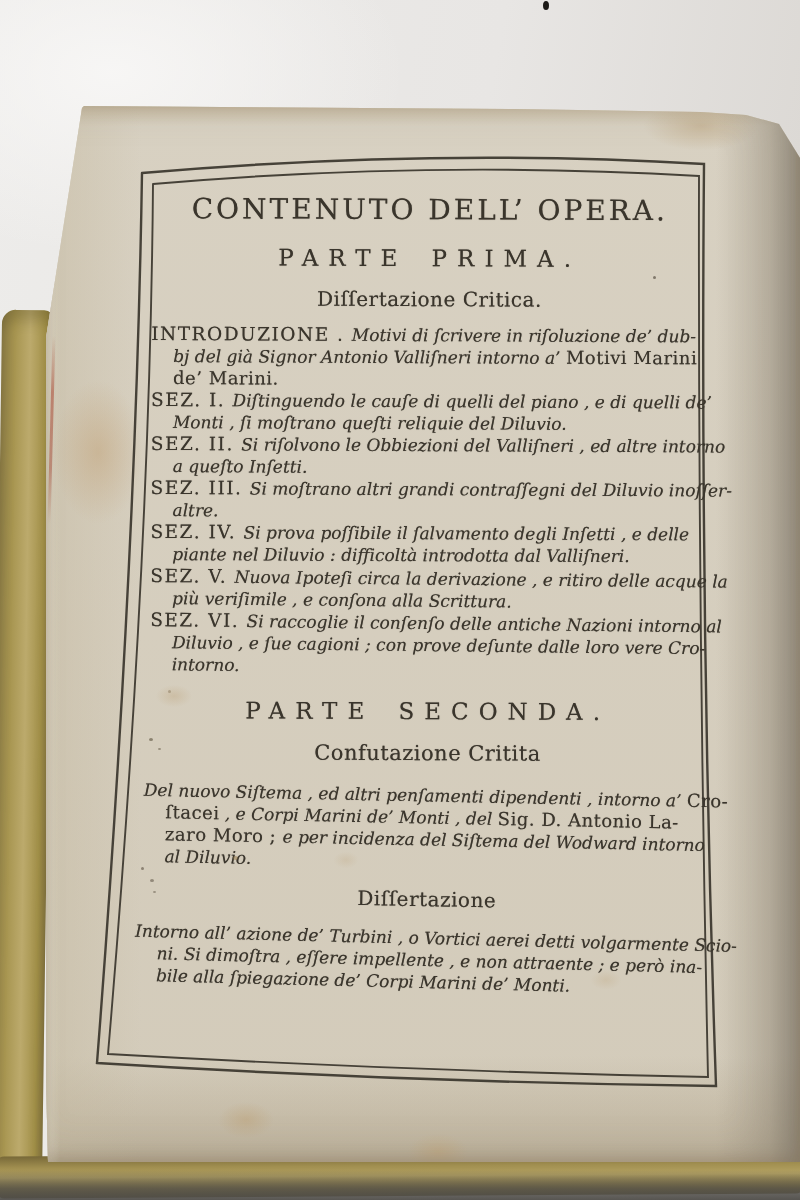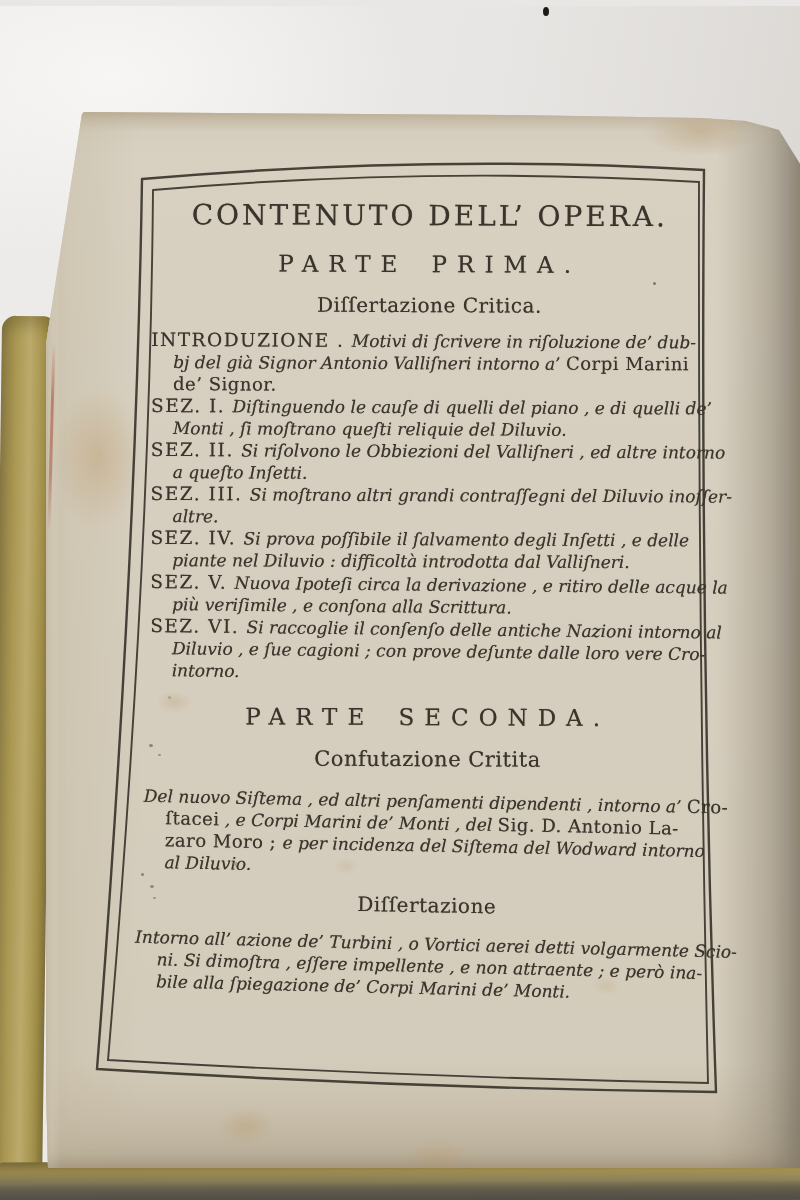--- a/index.html
+++ b/index.html
@@ -7,21 +7,21 @@
     --cover:#ac9a5a; --shadow:#4e4c48;
   }
   html,body{margin:0;padding:0;}
   body{width:800px;height:1200px;position:relative;overflow:hidden;
        font-family:"DejaVu Serif","Liberation Serif",serif;background:var(--bg);}
 
   .photo{position:absolute;inset:0;
     background:
       radial-gradient(420px 260px at 14% 6%, rgba(248,247,246,.9), rgba(248,247,246,0) 70%),
       radial-gradient(300px 180px at 2% 98%, rgba(238,236,233,.8), rgba(238,236,233,0) 70%),
-      linear-gradient(100deg,#edecea 0%,#e8e6e4 50%,#dcd9d5 82%,#cbc8c4 100%); margin-top: 6px;}
+      linear-gradient(100deg,#edecea 0%,#e8e6e4 50%,#dcd9d5 82%,#cbc8c4 100%);}
 
   
   .cover-left{position:absolute;left:-4px;top:310px;width:52px;height:880px;
     border-radius:14px 10px 4px 4px;transform:rotate(.8deg);
     background:linear-gradient(to right,#8f7f48 0%,#a79550 25%,#bcaa6c 55%,#a29048 85%,#877741 100%);
     box-shadow:inset 0 10px 14px rgba(60,50,20,.25);}
   .cover-bottom{position:absolute;left:-6px;top:1154px;width:812px;height:42px;
     border-radius:10px/14px;transform:rotate(-.35deg);
     background:linear-gradient(to bottom,#776838 0%,#a18f50 28%,#b5a363 52%,#8d7c44 82%,#6f6236 100%);}
   .floor-shadow{position:absolute;left:0;right:0;bottom:-4px;height:34px;
@@ -101,22 +101,22 @@
     <path class="frame-outer" d="M142,173 Q430,148 704,164 Q700,625 716,1086 Q406,1082 97,1063 Q136,560 142,173"></path>
     <path class="frame-inner" d="M153,184 Q430,160 699,176 Q698,620 708,1077 Q408,1071 108,1054 Q150,560 153,184"></path>
   </svg>
 
   <div class="content">
       <div class="title blk0">CONTENUTO DELL’ OPERA.</div>
       <div class="part-heading blk1">PARTE PRIMA.</div>
       <div class="subheading blk2">Diſſertazione Critica.</div>
       <div class="entry blk3">
         <div class="line"><span class="label">INTRODUZIONE . </span><span class="it">Motivi di ſcrivere in riſoluzione de’ dub-</span></div>
-        <div class="line indent"><span class="it">bj del già Signor Antonio Valliſneri intorno a’ </span><span class="rm">Corpi Marini</span></div>
-        <div class="line indent"><span class="rm">de’ Signor.</span></div>
+        <div class="line indent"><span class="it">bj del già Signor Antonio Valliſneri intorno a’ </span><span class="rm">Motivi Marini</span></div>
+        <div class="line indent"><span class="rm">de’ Marini.</span></div>
       </div>
       <div class="entry blk4">
         <div class="line"><span class="label">SEZ. I. </span><span class="it">Diſtinguendo le cauſe di quelli del piano , e di quelli de’</span></div>
         <div class="line indent"><span class="it">Monti , ſi moſtrano queſti reliquie del Diluvio.</span></div>
       </div>
       <div class="entry blk5">
         <div class="line"><span class="label">SEZ. II. </span><span class="it">Si riſolvono le Obbiezioni del Valliſneri , ed altre intorno</span></div>
         <div class="line indent"><span class="it">a queſto Inſetti.</span></div>
       </div>
       <div class="entry blk6">

